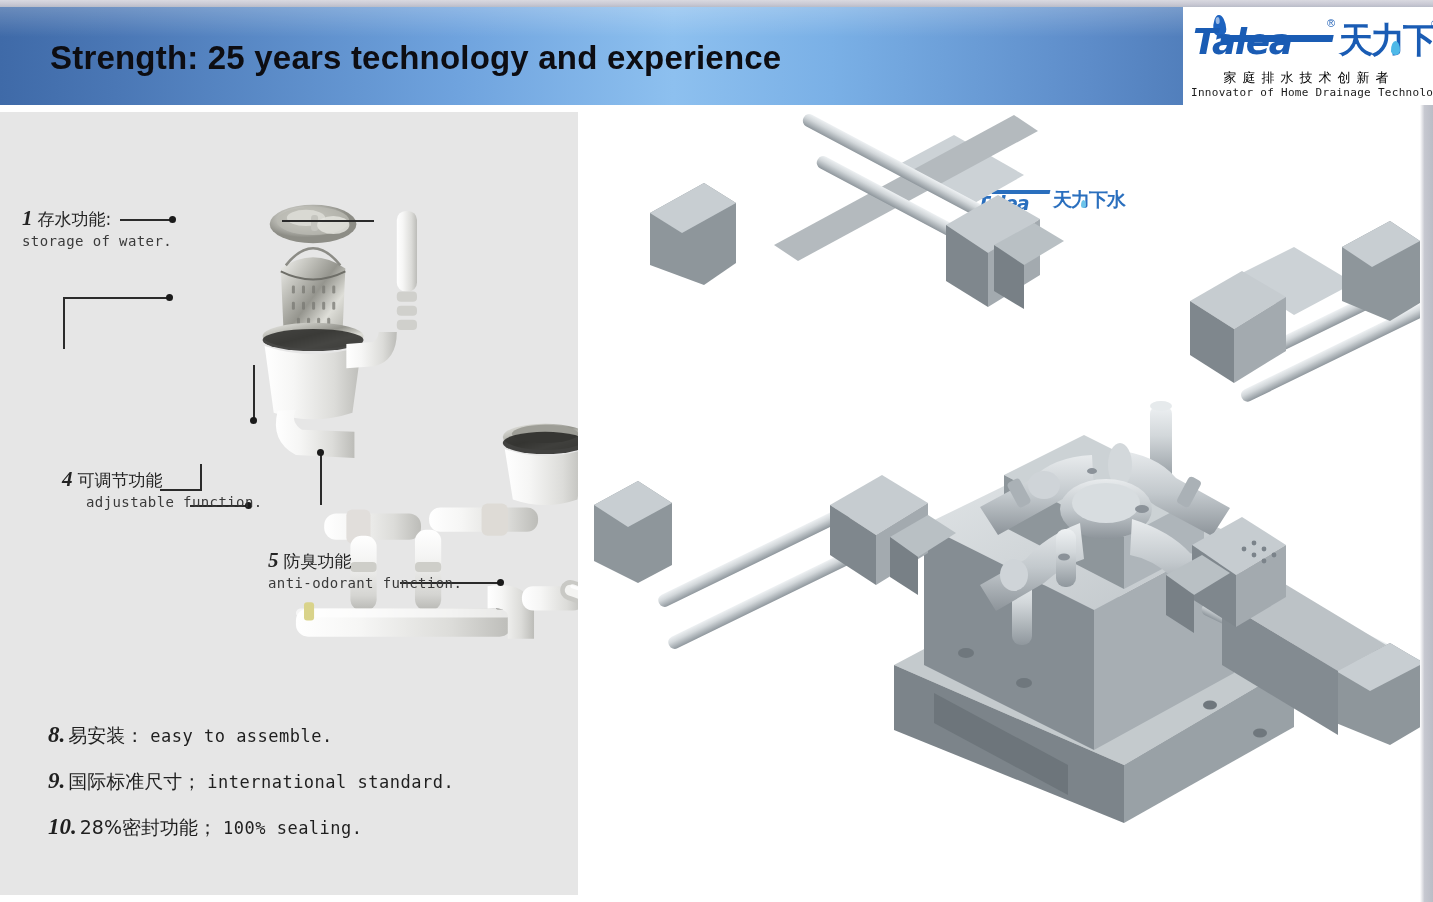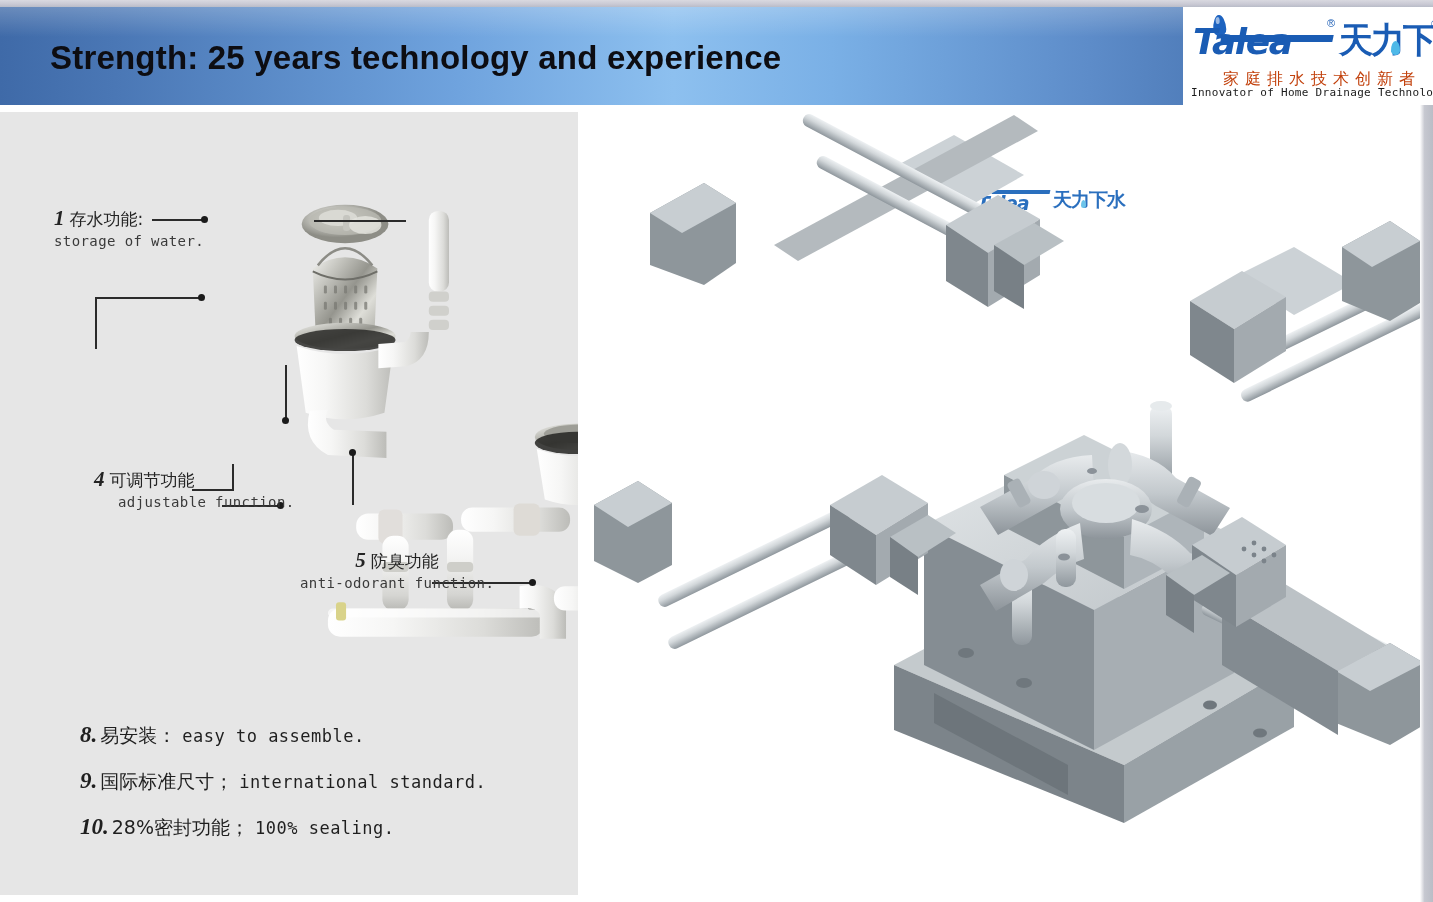--- a/index.html
+++ b/index.html
@@ -79,41 +79,41 @@
   }
   .logo-r2{
     position:absolute;left:240px;top:4px;font-size:10px;color:#1a5cb4;
   }
   .logo-minidrop{
     position:absolute;left:200px;top:26px;width:9px;height:14px;
     background:#4fb9e8;border-radius:50% 50% 50% 50% / 70% 70% 32% 32%;
   }
   .logo-tag-cn{
     position:absolute;left:14px;top:62px;width:224px;
-    font-size:16px;color:#c2410c;letter-spacing:6px;
-    text-align:right;white-space:nowrap;
+    font-size:13px;color:#000000;letter-spacing:6px;
+    text-align:center;white-space:nowrap;
     font-family:"DejaVu Sans",sans-serif;
   }
   .logo-tag-en{
     position:absolute;left:8px;top:79px;width:236px;
     font-size:11px;color:#1a1a1a;letter-spacing:.3px;
     text-align:center;white-space:nowrap;
     font-family:"DejaVu Sans Mono","Liberation Mono",monospace;
   }
   
   .right-edge{
     position:absolute;right:0;top:105px;width:13px;height:797px;
     background:linear-gradient(to right,#ffffff 0%,#c6c8d0 35%,#babdc6 100%);
   }
   
   .left-panel{
     position:absolute;left:0px;top:112px;width:578px;height:783px;
     background:#e6e6e6;overflow:hidden;
   }
-  .lp-inner{position:absolute;inset:0;margin-left:32px;}
+  .lp-inner{position:absolute;inset:0;}
 
   
   .anno{position:absolute;white-space:nowrap;color:#242424;}
   .anno .num{
     font-size:21px;font-weight:700;font-style:italic;
     font-family:"Liberation Serif","DejaVu Serif",serif;
     margin-right:5px;
   }
   .anno .cn{
     font-size:17px;font-weight:500;
@@ -325,21 +325,21 @@
     </div>
 
 
 
     <div class="anno" style="left:62px;top:355px;">
       <span class="num">4</span><span class="cn">可调节功能</span>
       <span class="en ind">adjustable function.</span>
     </div>
 
 
-    <div class="anno" style="left:268px;top:436px;text-align:center;">
+    <div class="anno" style="left:268px;top:436px;">
       <span class="num">5</span><span class="cn">防臭功能</span>
       <span class="en">anti-odorant function.</span>
     </div>
 
 
     <div class="blist">
       <div class="row">
         <span class="bnum">8</span><span class="bnum">.</span><span class="bcn">易安装：</span><span class="ben">easy to assemble.</span>
       </div>
       <div class="row">

